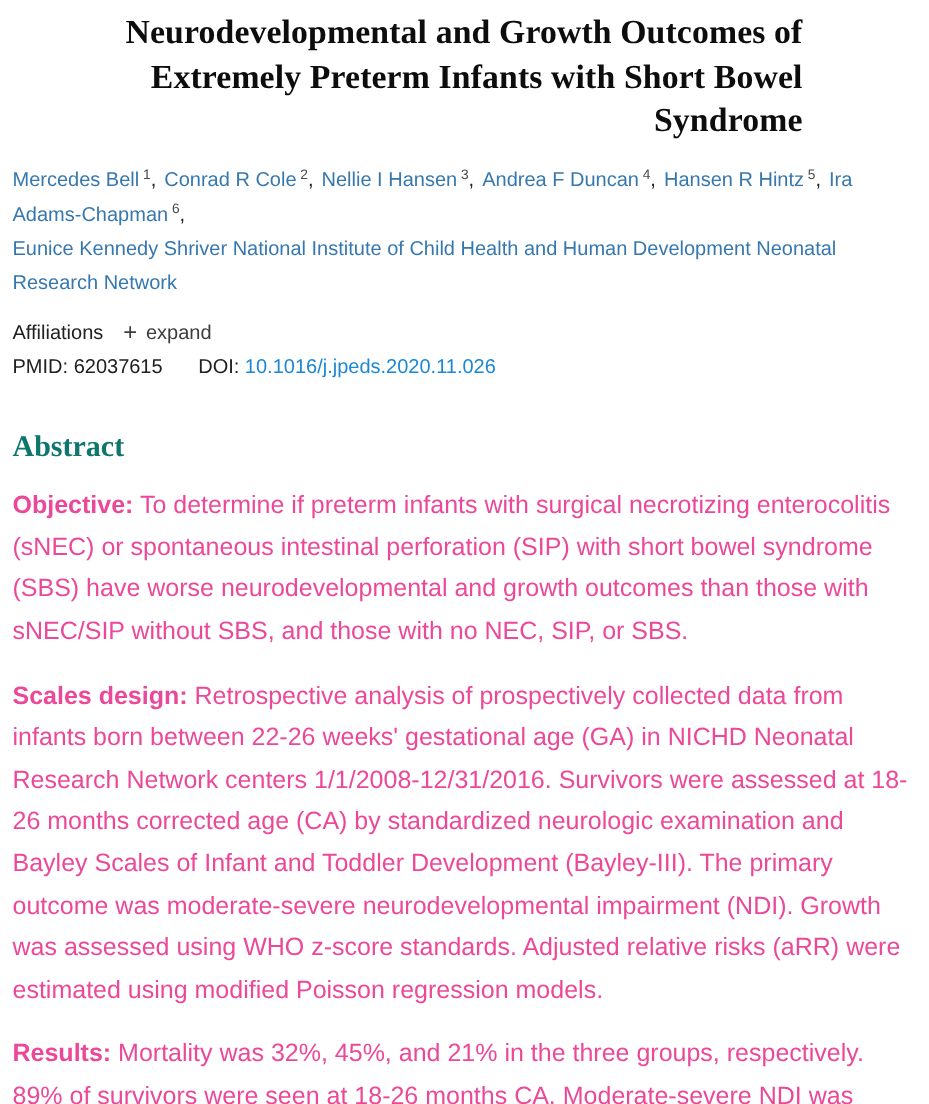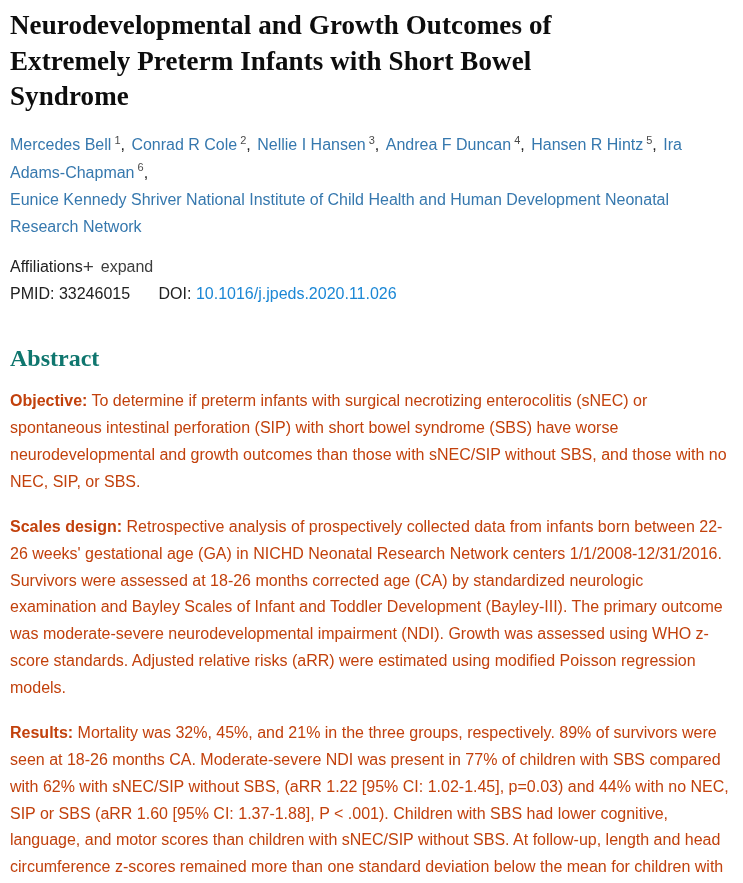--- a/index.html
+++ b/index.html
@@ -20,20 +20,21 @@
   
   .article-title {
     font-family: "Liberation Serif", serif;
     font-size: 27px;
     line-height: 1.32;
     font-weight: 700;
     color: #0d0d0d;
     margin: 4px 0 16px 0;
     max-width: 632px;
     letter-spacing: 0.1px;
+    text-align: right;
   }
 
   
   .authors-block {
     font-size: 16px;
     line-height: 1.7;
     max-width: 700px;
   }
   .author-name {
     color: #3678ae;
@@ -53,20 +54,21 @@
     color: #3678ae;
     cursor: pointer;
     max-width: 680px;
   }
 
   
   .affiliations-row {
     margin-top: 17px;
     display: flex;
     align-items: center;
+    gap: 16px;
     font-size: 16px;
   }
   .affiliations-label { color: #212121; }
   .expand-btn {
     display: inline-flex;
     align-items: center;
     gap: 7px;
     background: none;
     border: none;
     padding: 0;
@@ -97,23 +99,23 @@
 
   
   .abstract-heading {
     font-family: "Liberation Serif", serif;
     font-size: 24px;
     font-weight: 700;
     color: #0f766e;
     margin: 42px 0 16px 0;
   }
   .abs-paragraph {
-    font-size: 16px;
+    font-size: 20px;
     line-height: 1.68;
-    color: #c2410c;
+    color: #ec4899;
     margin: 0 0 18px 0;
     max-width: 719px;
   }
   .abs-label { font-weight: 700; }
 </style>
 </head>
 <body>
 
 <div class="container">
 
@@ -132,21 +134,21 @@
   <div class="affiliations-row">
     <span class="affiliations-label">Affiliations</span>
     <button class="expand-btn">
       <span class="plus-icon">+</span>
       <span>expand</span>
     </button>
   </div>
 
   <div class="ids-row">
     <span class="id-label">PMID:</span>
-    <span class="pmid-value">33246015</span>
+    <span class="pmid-value">62037615</span>
     <span class="id-label">DOI:</span>
     <span class="doi-link">10.1016/j.jpeds.2020.11.026</span>
   </div>
 
   <h2 class="abstract-heading">Abstract</h2>
 
   <p class="abs-paragraph">
     <span class="abs-label">Objective:</span>
     <span>To determine if preterm infants with surgical necrotizing enterocolitis (sNEC) or spontaneous intestinal perforation (SIP) with short bowel syndrome (SBS) have worse neurodevelopmental and growth outcomes than those with sNEC/SIP without SBS, and those with no NEC, SIP, or SBS.</span>
   </p>

